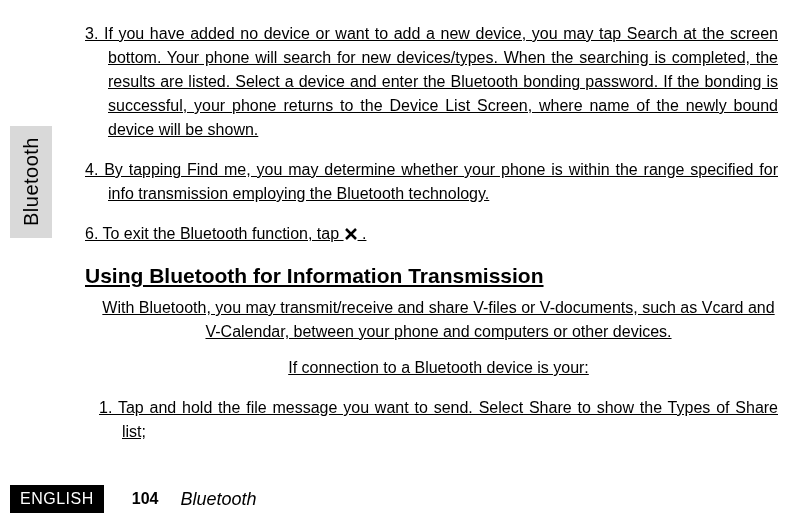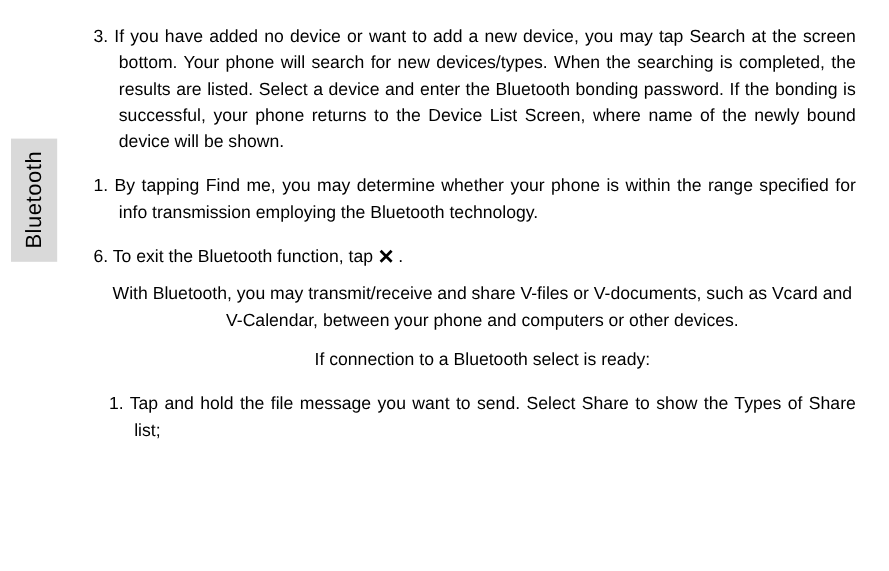--- a/index.html
+++ b/index.html
@@ -32,20 +32,21 @@
     writing-mode: vertical-rl;
     transform: rotate(180deg);
     font-size: 20px;
     letter-spacing: 0.5px;
   }
   .content {
     position: absolute;
     left: 85px;
     top: 6px;
     right: 30px;
+    text-decoration: underline;
   }
   .num-item {
     font-size: 16px;
     line-height: 1.5;
     text-align: justify;
     margin-bottom: 10px;
     padding-left: 23px;
     text-indent: -23px;
   }
   .inline-icon {
@@ -128,33 +129,39 @@
 
   <div class="side-tab">
     <span>Bluetooth</span>
   </div>
 
   <div class="content">
 
     <p class="num-item">3. If you have added no device or want to add a new device, you may tap Search at the screen bottom. Your phone will search for new devices/types. When the searching is completed, the results are listed. Select a device and enter the Bluetooth bonding password. If the bonding is successful, your phone returns to the Device List Screen, where name of the newly bound device will be shown.</p>
 
 
-    <p class="num-item">1. By tapping Find me, you may determine whether your phone is within the range specified for info transmission employing the Bluetooth technology.</p>
+    <p class="num-item">4. By tapping Find me, you may determine whether your phone is within the range specified for info transmission employing the Bluetooth technology.</p>
 
     <p class="num-item">
       <span>6. To exit the Bluetooth function, tap </span><span class="close-icon"><svg viewBox="0 0 14 14">
             <line x1="2" y1="2" x2="12" y2="12" stroke="#000" stroke-width="2.5"></line>
             <line x1="12" y1="2" x2="2" y2="12" stroke="#000" stroke-width="2.5"></line>
           </svg></span><span> .</span>
     </p>
 
+    <h2 class="section-title">Using Bluetooth for Information Transmission</h2>
 
     <p class="para" style="padding-left:14px;">With Bluetooth, you may transmit/receive and share V-files or V-documents, such as Vcard and V-Calendar, between your phone and computers or other devices.</p>
 
 
-    <p class="para" style="padding-left:14px; margin-bottom:4px;">If connection to a Bluetooth select is ready:</p>
+    <p class="para" style="padding-left:14px; margin-bottom:4px;">If connection to a Bluetooth device is your:</p>
 
     <p class="num-item" style="padding-left:37px; text-indent:-23px; margin-left:0;">1. Tap and hold the file message you want to send. Select Share to show the Types of Share list;</p>
 
   </div>
 
+  <div class="footer">
+    <div class="lang-box">ENGLISH</div>
+    <div class="page-num">104</div>
+    <div class="footer-section">Bluetooth</div>
+  </div>
 
 </div>
 
 </body></html>

